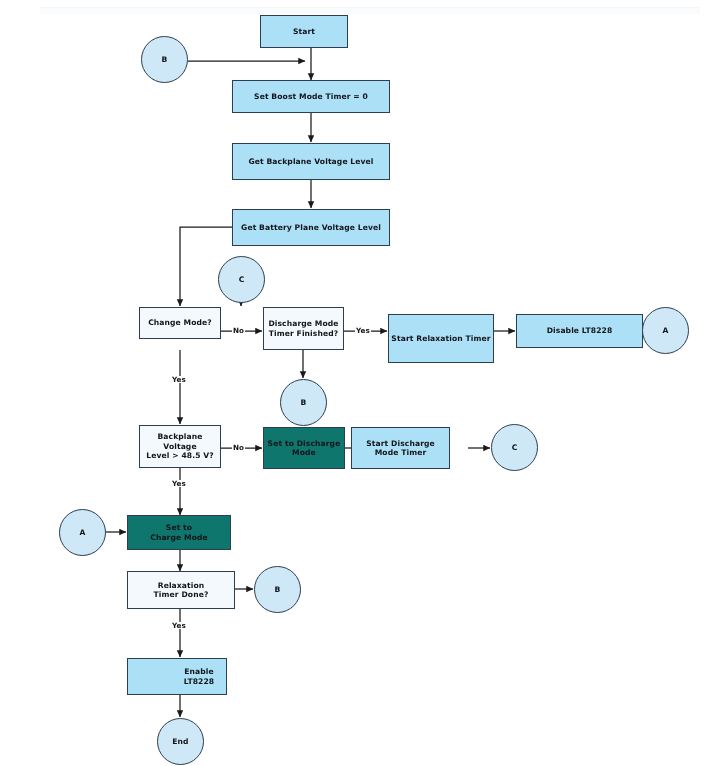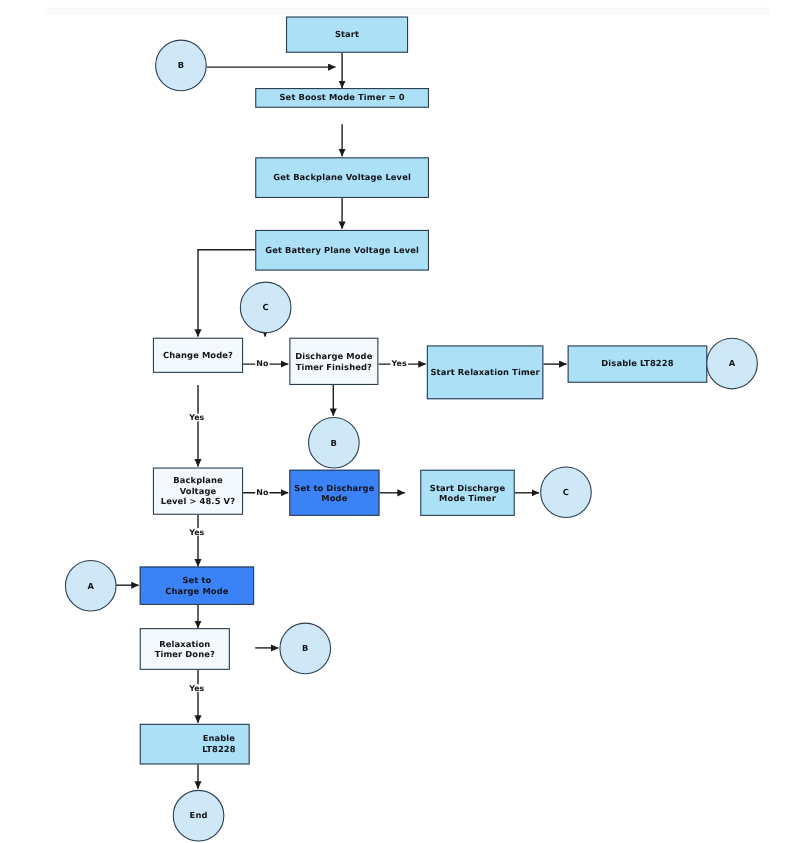--- a/index.html
+++ b/index.html
@@ -45,21 +45,21 @@
     color: #111418;
     letter-spacing: 0.1px;
     line-height: 1.25;
   }
   .node.process {
     background: #ace0f7;
     border: 1.4px solid #2c3e50;
     font-size: 7.6px;
   }
   .node.process-alt {
-    background: #3b82f6;
+    background: #0f766e;
     border: 1.4px solid #2c3e50;
     font-size: 7.6px;
   }
   .node.decision {
     background: #f3f9fd;
     border: 1.4px solid #2c3e50;
     font-size: 7.6px;
   }
   .node.connector {
     background: #cfe8f7;
@@ -140,29 +140,29 @@
       <path d="M180,550 L180,571"></path>
       
       <path d="M232,589 L253,589"></path>
        Enable LT8228 --&gt;
       <path d="M180,608 L180,657"></path>
       
       <path d="M180,694 L180,717"></path>
     </g>
   </svg>
 
-  <div class="node process" style="left:260px; top:15px; width:111px; height:33px;">
+  <div class="node process" style="left:260px; top:15px; width:88px; height:33px;">
     <span>Start</span>
   </div>
 
   <div class="node connector" style="left:141px; top:36px; width:47px; height:47px;">
     <span>B</span>
   </div>
 
-  <div class="node process" style="left:232px; top:80px; width:158px; height:18px;text-align:center;">
+  <div class="node process" style="left:232px; top:80px; width:158px; height:33px;text-align:center;">
     <span>Set Boost Mode Timer = 0</span>
   </div>
 
   <div class="node process" style="left:232px; top:143px; width:158px; height:37px;">
     <span>Get Backplane Voltage Level</span>
   </div>
 
   <div class="node process" style="left:232px; top:209px; width:158px; height:37px;">
     <span>Get Battery Plane Voltage Level</span>
   </div>
@@ -205,21 +205,21 @@
     </div>
   </div>
 
   <div class="node process-alt" style="left:263px; top:427px; width:82px; height:42px;">
     <div>
       <span>Set to Discharge</span>
       <span>Mode</span>
     </div>
   </div>
 
-  <div class="node process" style="left:382px; top:427px; width:86px; height:42px;">
+  <div class="node process" style="left:351px; top:427px; width:99px; height:42px;">
     <div>
       <span>Start Discharge</span>
       <span>Mode Timer</span>
     </div>
   </div>
 
   <div class="node connector" style="left:491px; top:424px; width:47px; height:47px;">
     <span>C</span>
   </div>
 
@@ -227,21 +227,21 @@
     <span>A</span>
   </div>
 
   <div class="node process-alt" style="left:127px; top:515px; width:104px; height:35px;">
     <div>
       <span>Set to</span>
       <span>Charge Mode</span>
     </div>
   </div>
 
-  <div class="node decision" style="left:127px; top:571px; width:82px; height:38px;">
+  <div class="node decision" style="left:127px; top:571px; width:108px; height:38px;">
     <div>
       <span>Relaxation</span>
       <span>Timer Done?</span>
     </div>
   </div>
 
   <div class="node connector" style="left:254px; top:566px; width:47px; height:47px;">
     <span>B</span>
   </div>
 

